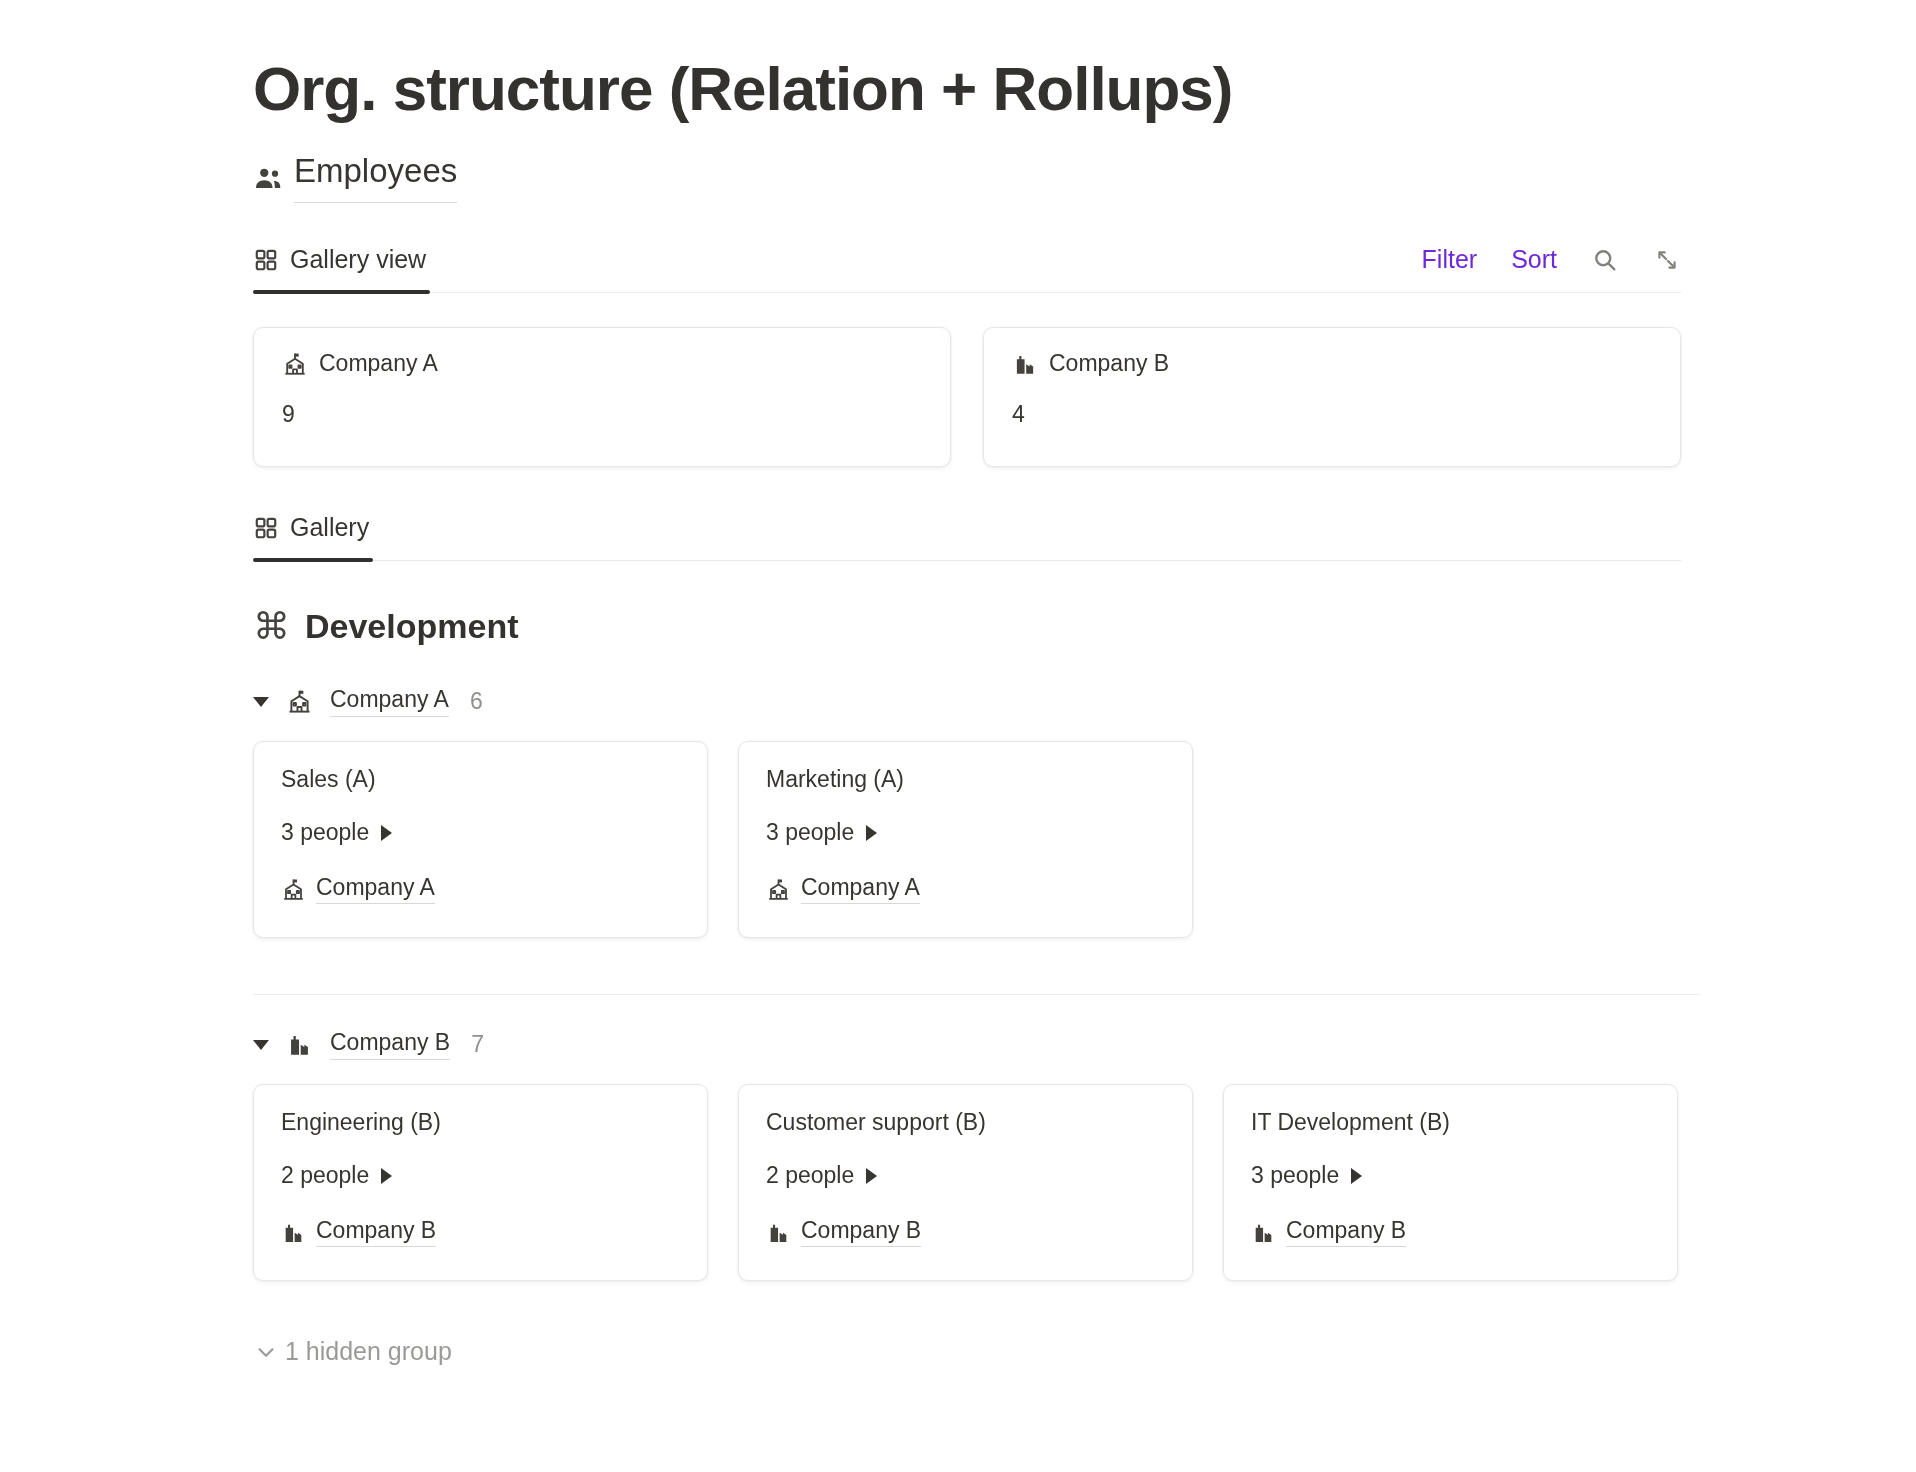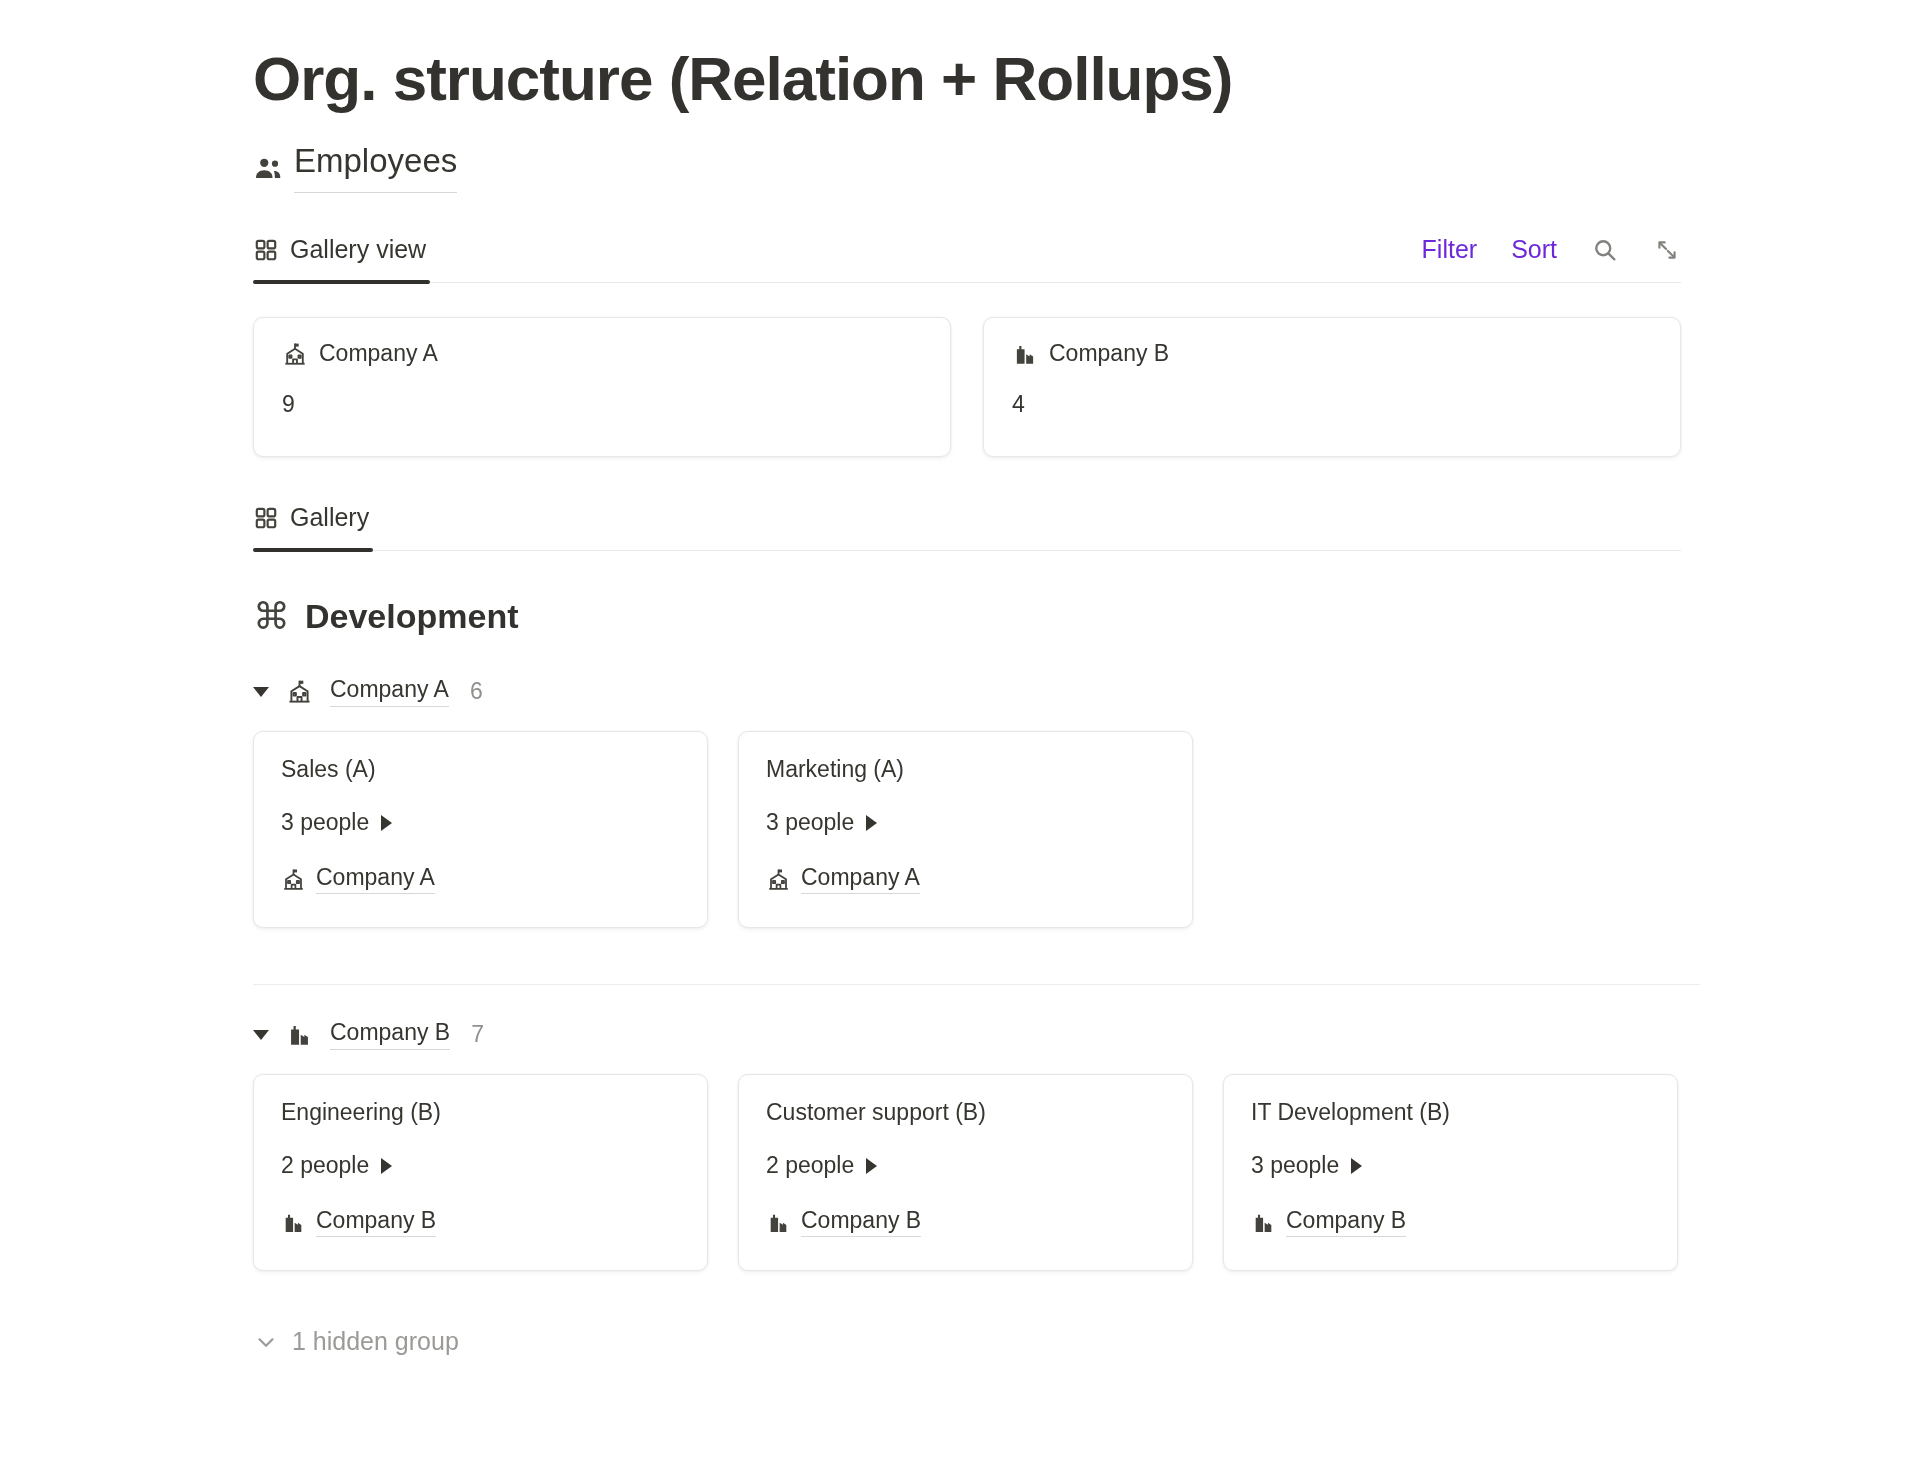--- a/index.html
+++ b/index.html
@@ -2,21 +2,21 @@
 <html><head>
 <meta charset="utf-8">
 <style>
   * { margin:0; padding:0; box-sizing:border-box; }
   html,body { background:#ffffff; }
   body {
     width:1916px; height:1472px; position:relative; overflow:hidden;
     font-family:"Liberation Sans","DejaVu Sans",sans-serif;
     color:#37352f;
   }
-  .content { position:absolute; left:253px; top:3px; width:1428px; }
+  .content { position:absolute; left:253px; top:13px; width:1428px; }
 
   .page-title { margin-top:40px; font-size:62px; font-weight:700; letter-spacing:-1px; line-height:1.15; color:#34322e; }
 
   .db-row { margin-top:28px; display:flex; align-items:center; gap:11px; }
   .db-link { font-size:33px; padding-bottom:12px; border-bottom:1.5px solid #d9d8d4; cursor:pointer; }
   .icon { display:inline-flex; align-items:center; justify-content:center; }
   .icon svg { display:block; }
 
   .toolbar { margin-top:36px; display:flex; align-items:flex-end; justify-content:space-between;
              border-bottom:1px solid #e9e9e7; }
@@ -58,21 +58,21 @@
   .dept-card .dept-name { font-size:23px; font-weight:500; }
   .people-row { margin-top:26px; display:flex; align-items:center; gap:12px; font-size:23px; }
   .play { width:0; height:0; border-top:8px solid transparent; border-bottom:8px solid transparent;
           border-left:11px solid #37352f; cursor:pointer; }
   .relation-row { margin-top:28px; display:flex; align-items:center; gap:10px; font-size:23px; }
   .relation-link { padding-bottom:2px; border-bottom:1.5px solid #d9d8d4; cursor:pointer; }
 
   .divider { margin-top:56px; border-top:1px solid #ededeb; width:1447px; }
   .group-b { margin-top:34px; }
 
-  .hidden-group { margin-top:56px; display:flex; align-items:center; gap:13px;
+  .hidden-group { margin-top:56px; display:flex; align-items:center; gap:6px;
                   color:#9b9a97; font-size:25px; cursor:pointer; }
 
   .c-dark { color:#44423d; }
   .c-gray { color:#82817d; }
 </style>
 </head>
 <body>
 
 <div class="content">
 

